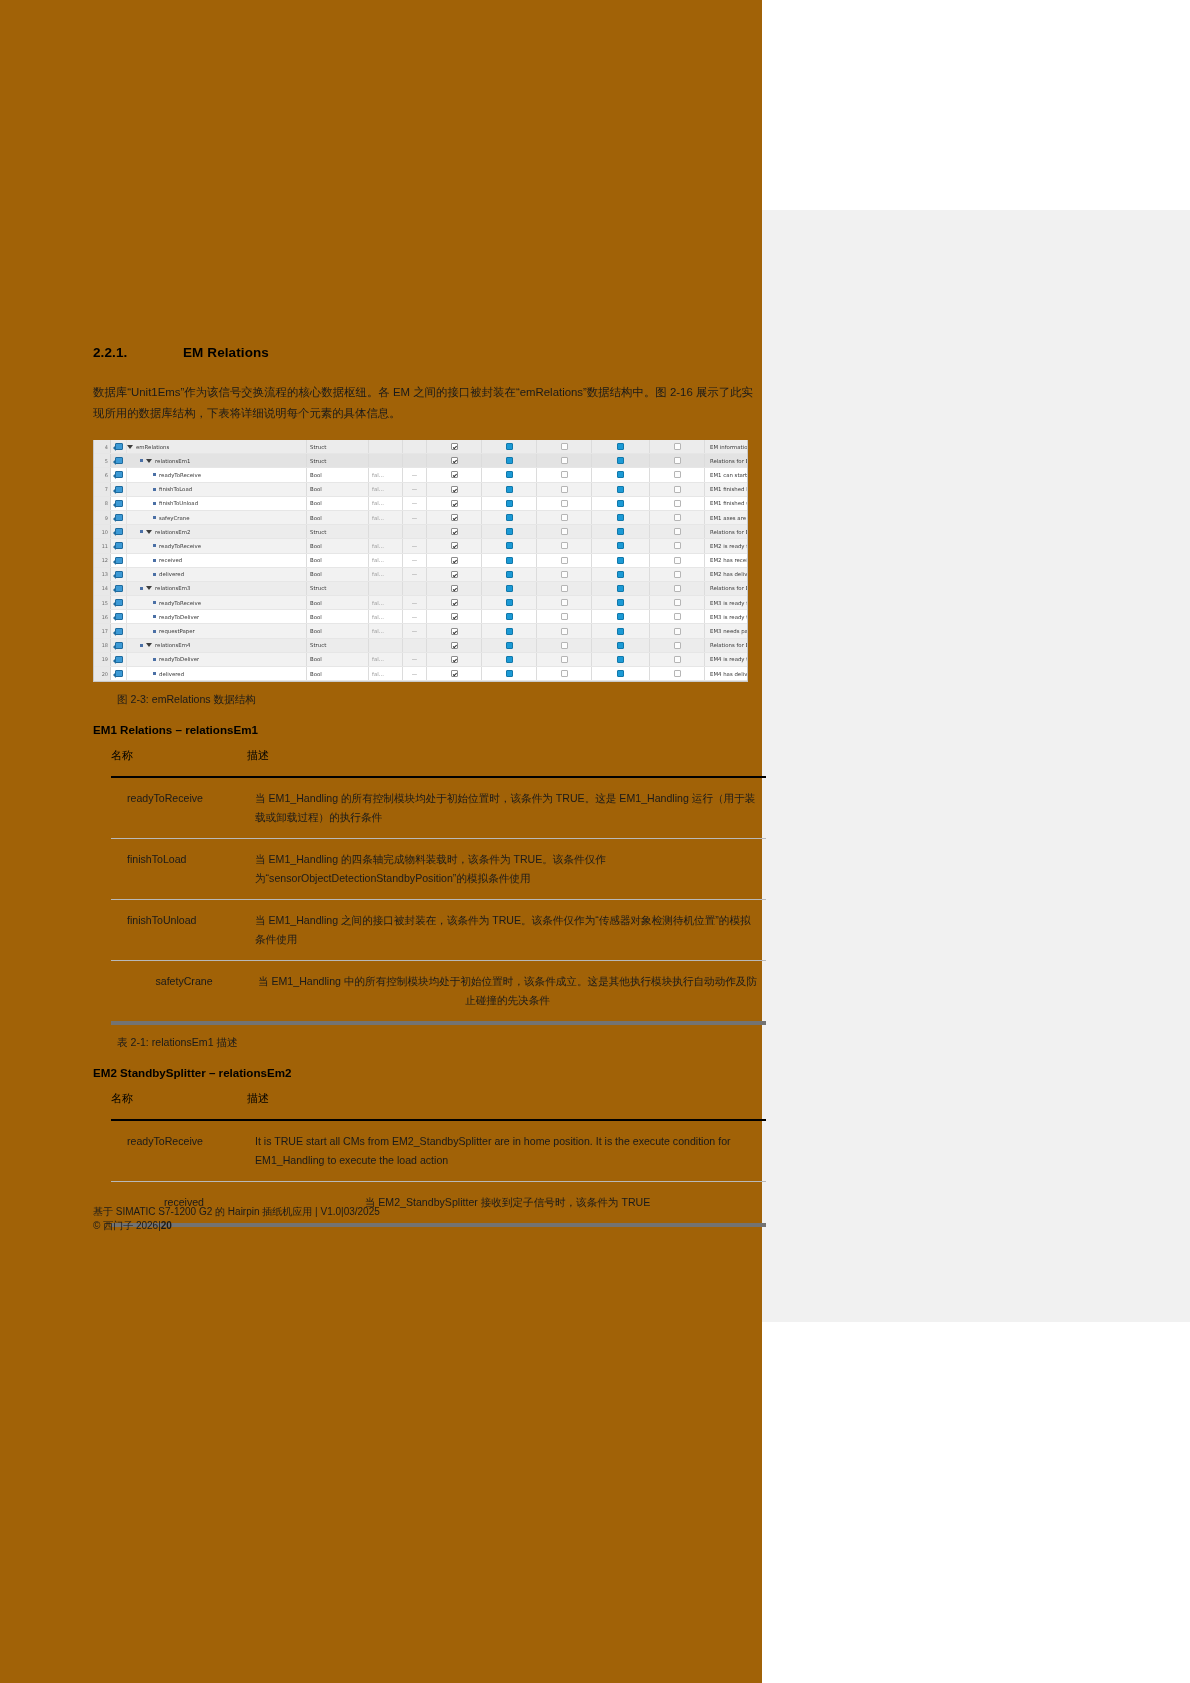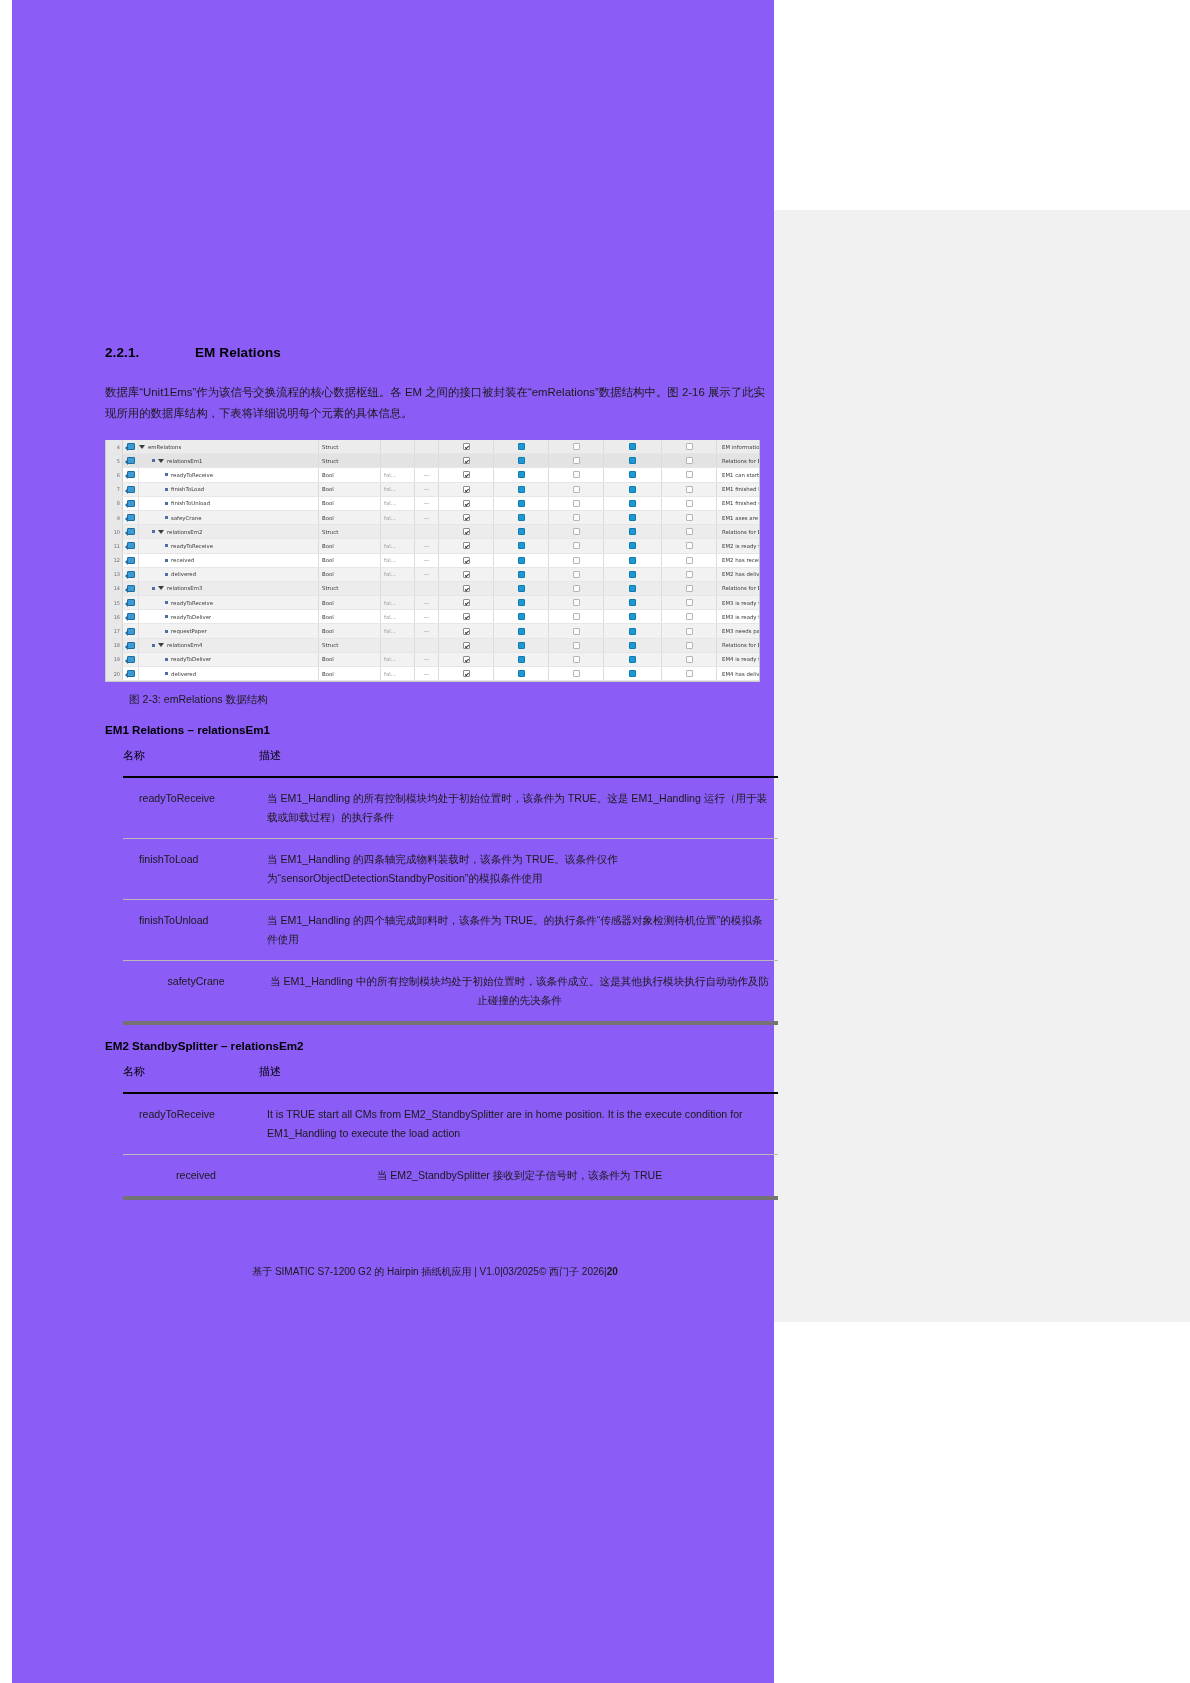--- a/index.html
+++ b/index.html
@@ -15,22 +15,21 @@
   .right-band {
     position:absolute;
     left:762px; top:210px;
     width:428px; height:1112px;
     background:#f1f1f1;
   }
   .page {
     position:absolute;
     left:0; top:0;
     width:762px; height:1683px;
-    background:#8b5cf6;
-    margin-left:12px;
+    background:#a16207;
   }
   .content {
     position:absolute;
     left:93px; top:345px;
     width:660px;
   }
 
   
   .h3 {
     font-size:13.5px;
@@ -210,28 +209,29 @@
     white-space:nowrap;
     padding-left:16px;
   }
   table.desc td.v { padding-left:8px; font-size:10.6px; }
   table.desc tr:last-child td { border-bottom:4px solid #737373;text-align:center; }
   .col-k { width:136px; }
 
   
   .footer {
     position:absolute;
-    left:93px; top:1265px;
+    left:93px; top:1205px;
     width:660px;
     border-top:0;
     display:flex;
-    justify-content:center;
+    justify-content:space-between;
     align-items:baseline;
     font-size:10px;
     color:#1a1a1a;
+    flex-direction:column;
   }
   .footer .right b { font-weight:bold; }
 </style>
 </head>
 <body>
 
 <div class="right-band"></div>
 
 <div class="page">
   <div class="content">
@@ -761,29 +761,30 @@
           <tr>
             <td class="k">readyToReceive</td>
             <td class="v">当 EM1_Handling 的所有控制模块均处于初始位置时，该条件为 TRUE。这是 EM1_Handling 运行（用于装载或卸载过程）的执行条件</td>
           </tr>
           <tr>
             <td class="k">finishToLoad</td>
             <td class="v">当 EM1_Handling 的四条轴完成物料装载时，该条件为 TRUE。该条件仅作为“sensorObjectDetectionStandbyPosition”的模拟条件使用</td>
           </tr>
           <tr>
             <td class="k">finishToUnload</td>
-            <td class="v">当 EM1_Handling 的四个轴完成卸料时，该条件为 TRUE。的执行条件“传感器对象检测待机位置”的模拟条件使用</td>
+            <td class="v">当 EM1_Handling 之间的接口被封装在，该条件为 TRUE。该条件仅作为“传感器对象检测待机位置”的模拟条件使用</td>
           </tr>
           <tr>
             <td class="k">safetyCrane</td>
             <td class="v">当 EM1_Handling 中的所有控制模块均处于初始位置时，该条件成立。这是其他执行模块执行自动动作及防止碰撞的先决条件</td>
           </tr>
         </tbody>
     </table>
 
+    <div class="caption">表 2-1: relationsEm1 描述</div>
 
     <div class="sub-head">EM2 StandbySplitter – relationsEm2</div>
 
     <table class="desc">
       <colgroup>
           <col class="col-k">
           <col>
         </colgroup>
       <thead>
         <tr class="head-row">

